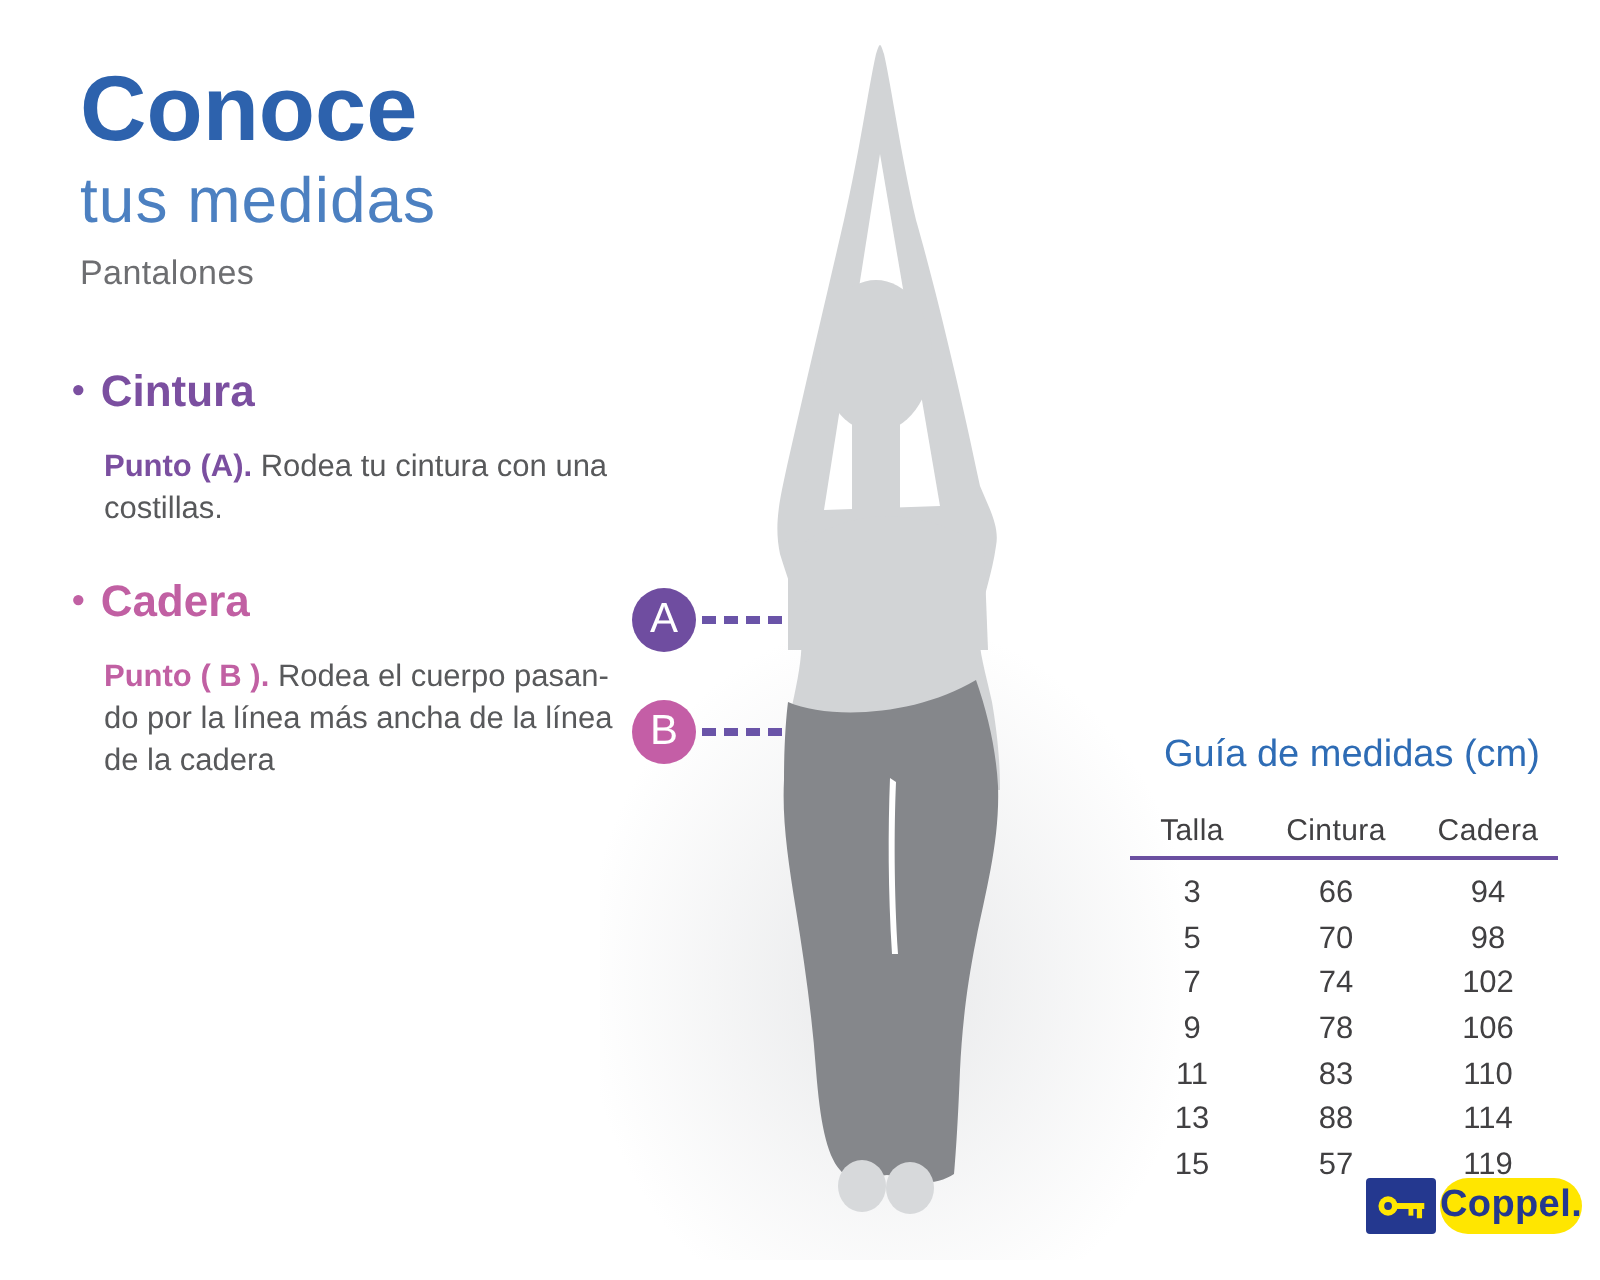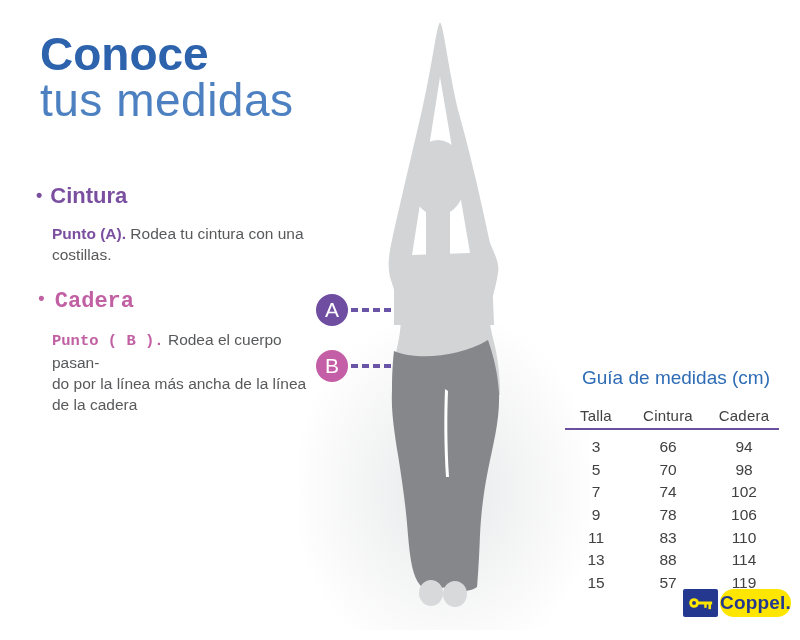--- a/index.html
+++ b/index.html
@@ -4,31 +4,31 @@
 <style>
   html,body { margin:0; padding:0; background:#ffffff; }
   .page {
     position:relative; width:800px; height:640px; background:#ffffff;
     overflow:hidden; font-family:"Liberation Sans", sans-serif;
   }
 
   
   .header { position:absolute; left:40px; top:30px; }
   .title1 { font-size:46px; font-weight:700; color:#2d62ad; line-height:48px; }
-  .title2 { font-size:46px; font-weight:400; color:#4c80c1; line-height:44px; letter-spacing:0.5px; }
+  .title2 { font-size:32px; font-weight:400; color:#4c80c1; line-height:44px; letter-spacing:0.5px; }
   .subtitle { font-size:17px; color:#6d6e71; margin-top:5px; letter-spacing:0.2px; }
 
   
   .section { position:absolute; left:36px; width:278px; }
   .sec-cintura { top:182px; }
   .sec-cadera  { top:287px; }
   .sec-head { font-size:22px; font-weight:700; line-height:26px; }
   .sec-head .bullet { font-size:18px; margin-right:8px; vertical-align:2px; }
   .sec-cintura .sec-head, .sec-cintura .point { color:#7b4fa0; }
-  .sec-cadera  .sec-head, .sec-cadera  .point { color:#c160a3;font-family:Liberation Mono, monospace; }
+  .sec-cadera  .sec-head, .sec-cadera  .point { color:#c160a3; }
   .sec-body { margin-top:14px; padding-left:16px; font-size:15.5px; line-height:21px; color:#58595b; }
   .point { font-weight:700; }
 
   
   .halo {
     position:absolute; left:300px; top:320px; width:290px; height:310px;
     background:radial-gradient(ellipse at 50% 55%,
       rgba(203,205,208,0.45) 0%, rgba(203,205,208,0.15) 50%, rgba(255,255,255,0) 75%);
   }
   .figure { position:absolute; left:330px; top:15px; }
@@ -126,20 +126,21 @@
 
     <path fill="#ffffff" d="M 115 374 C 114 400, 114 430, 116 462 L 119 462 C 117 430, 117 400, 118 376 Z"></path>
 
     <ellipse fill="#d7d9db" cx="101" cy="578" rx="12" ry="13"></ellipse>
     <ellipse fill="#d7d9db" cx="125" cy="579" rx="12" ry="13"></ellipse>
   </svg>
 
   <div class="header">
     <div class="title1">Conoce</div>
     <div class="title2">tus medidas</div>
+    <div class="subtitle">Pantalones</div>
   </div>
 
   <div class="section sec-cintura">
     <div class="sec-head">
       <span class="bullet">•</span><span>Cintura</span>
     </div>
     <div class="sec-body">
       <div><span class="point">Punto (A).</span><span> Rodea tu cintura con una</span></div>
       <div>costillas.</div>
     </div>

